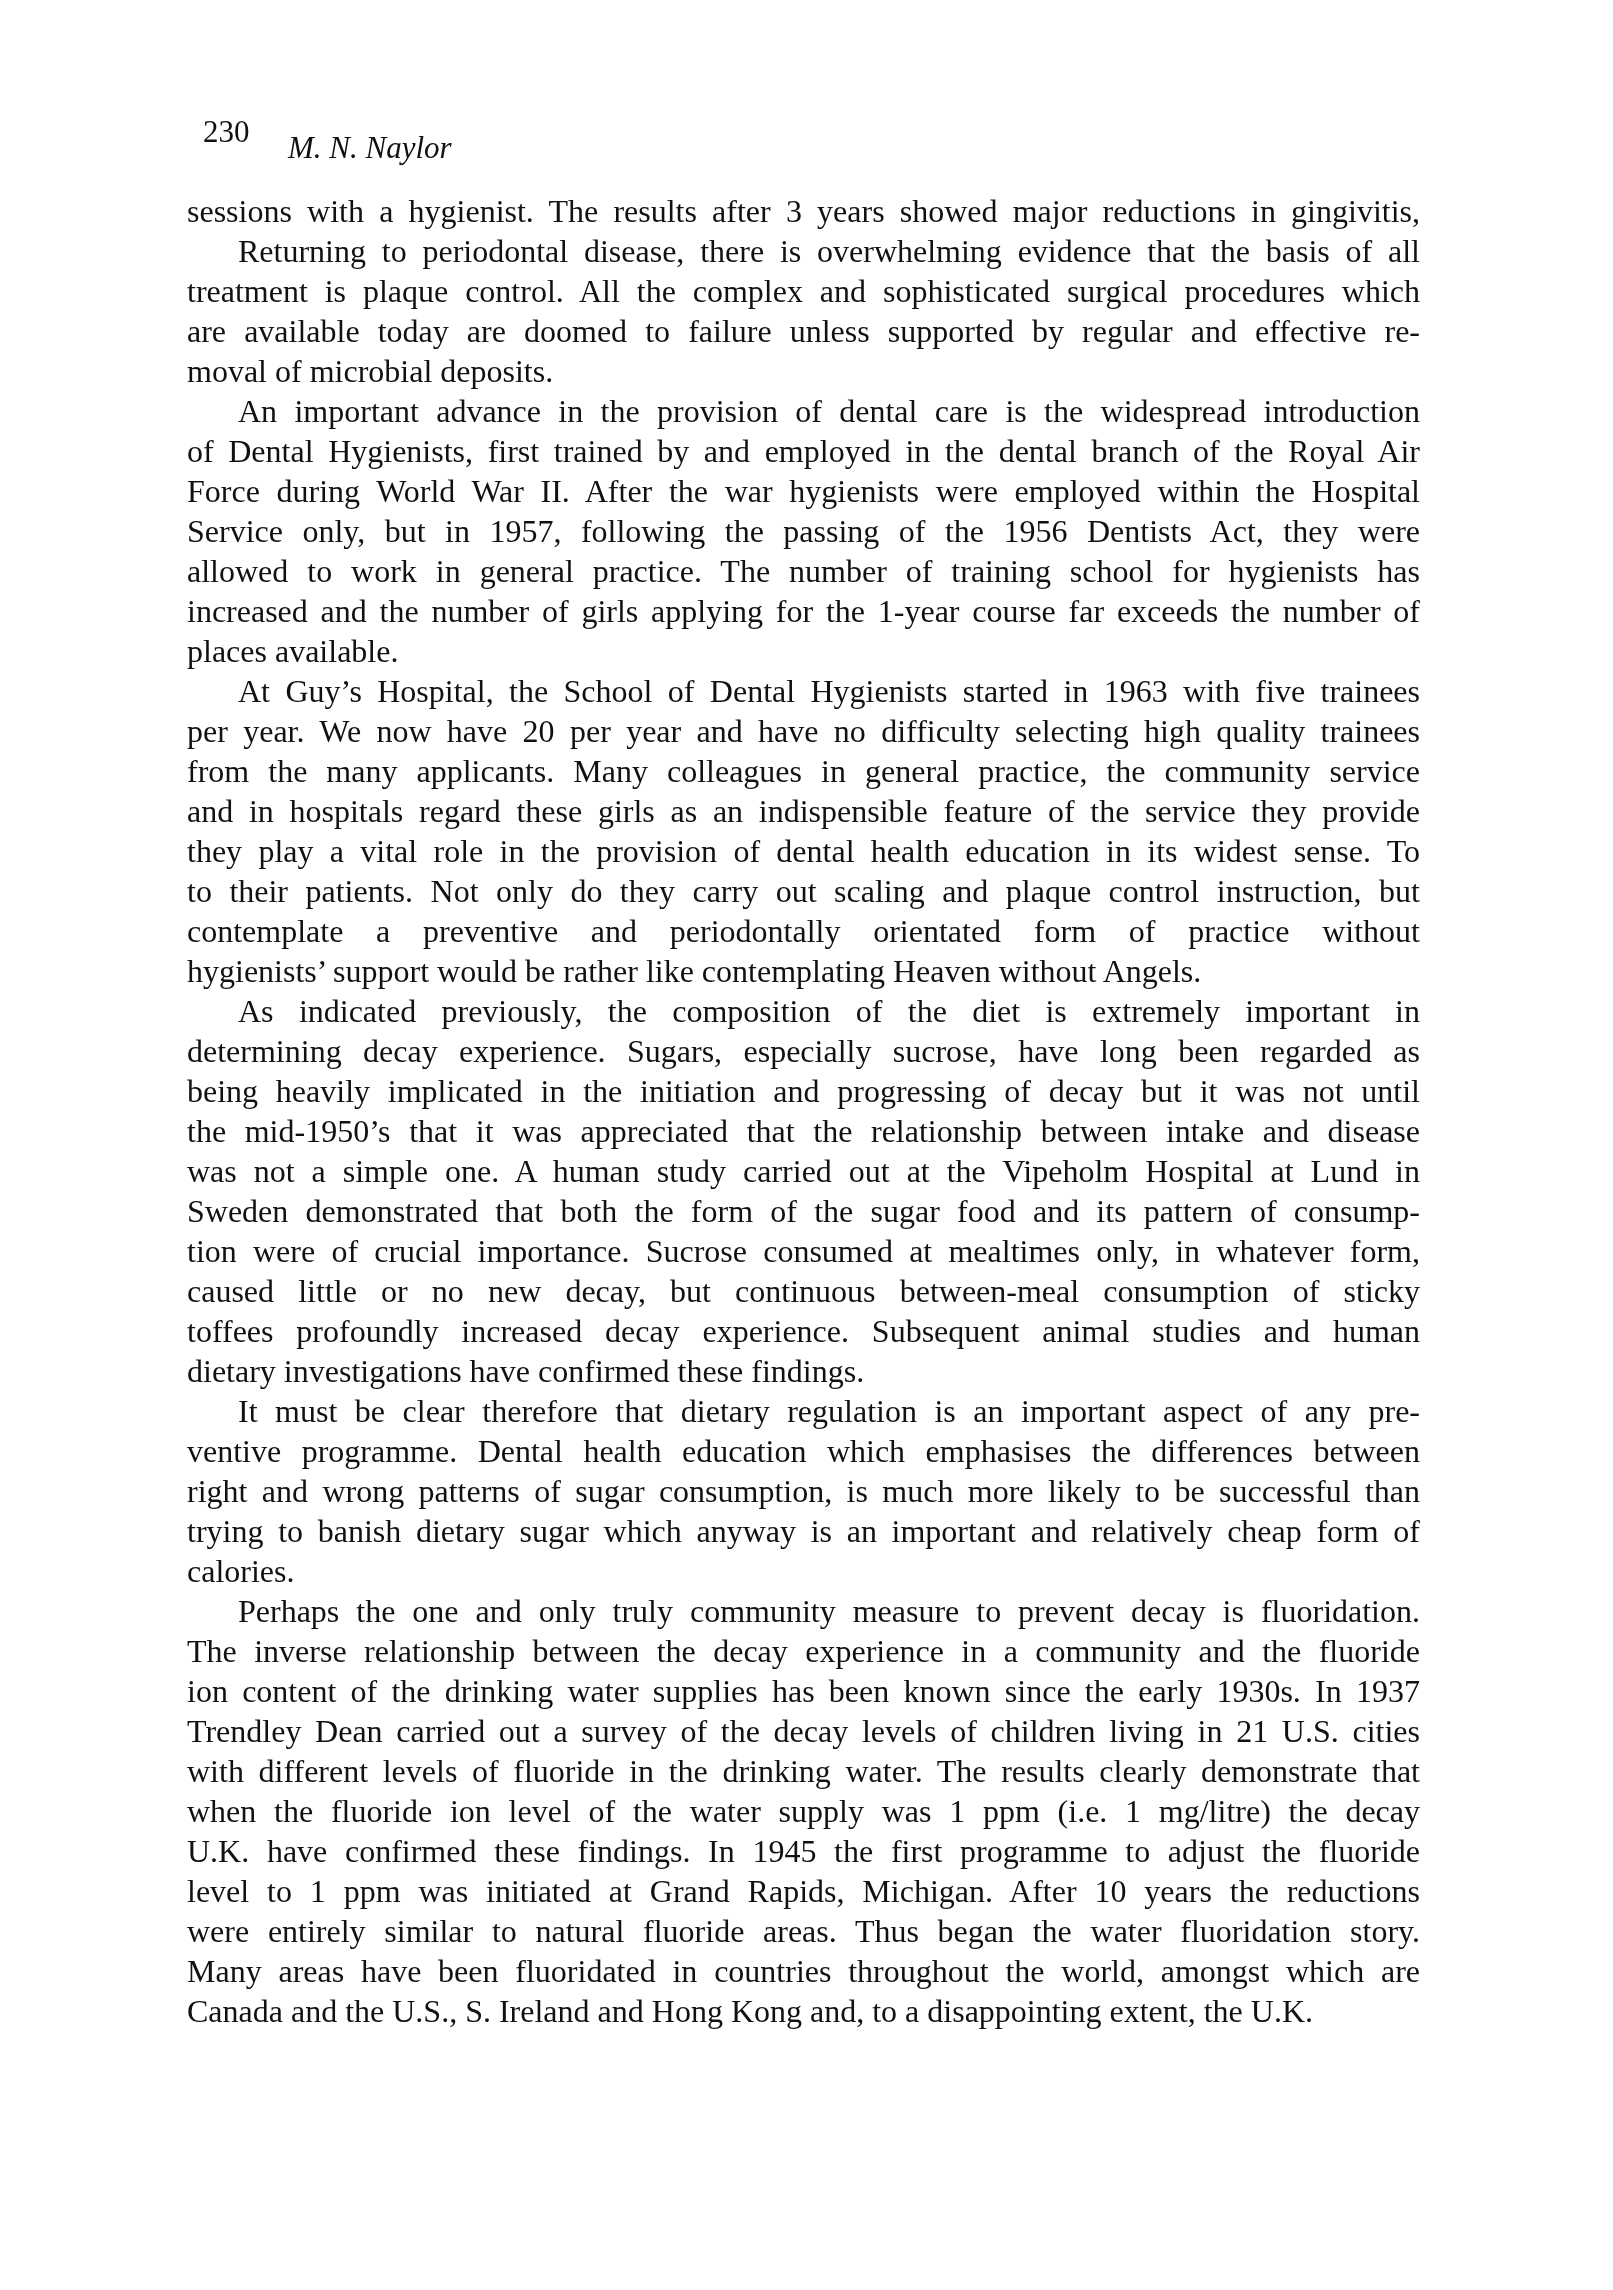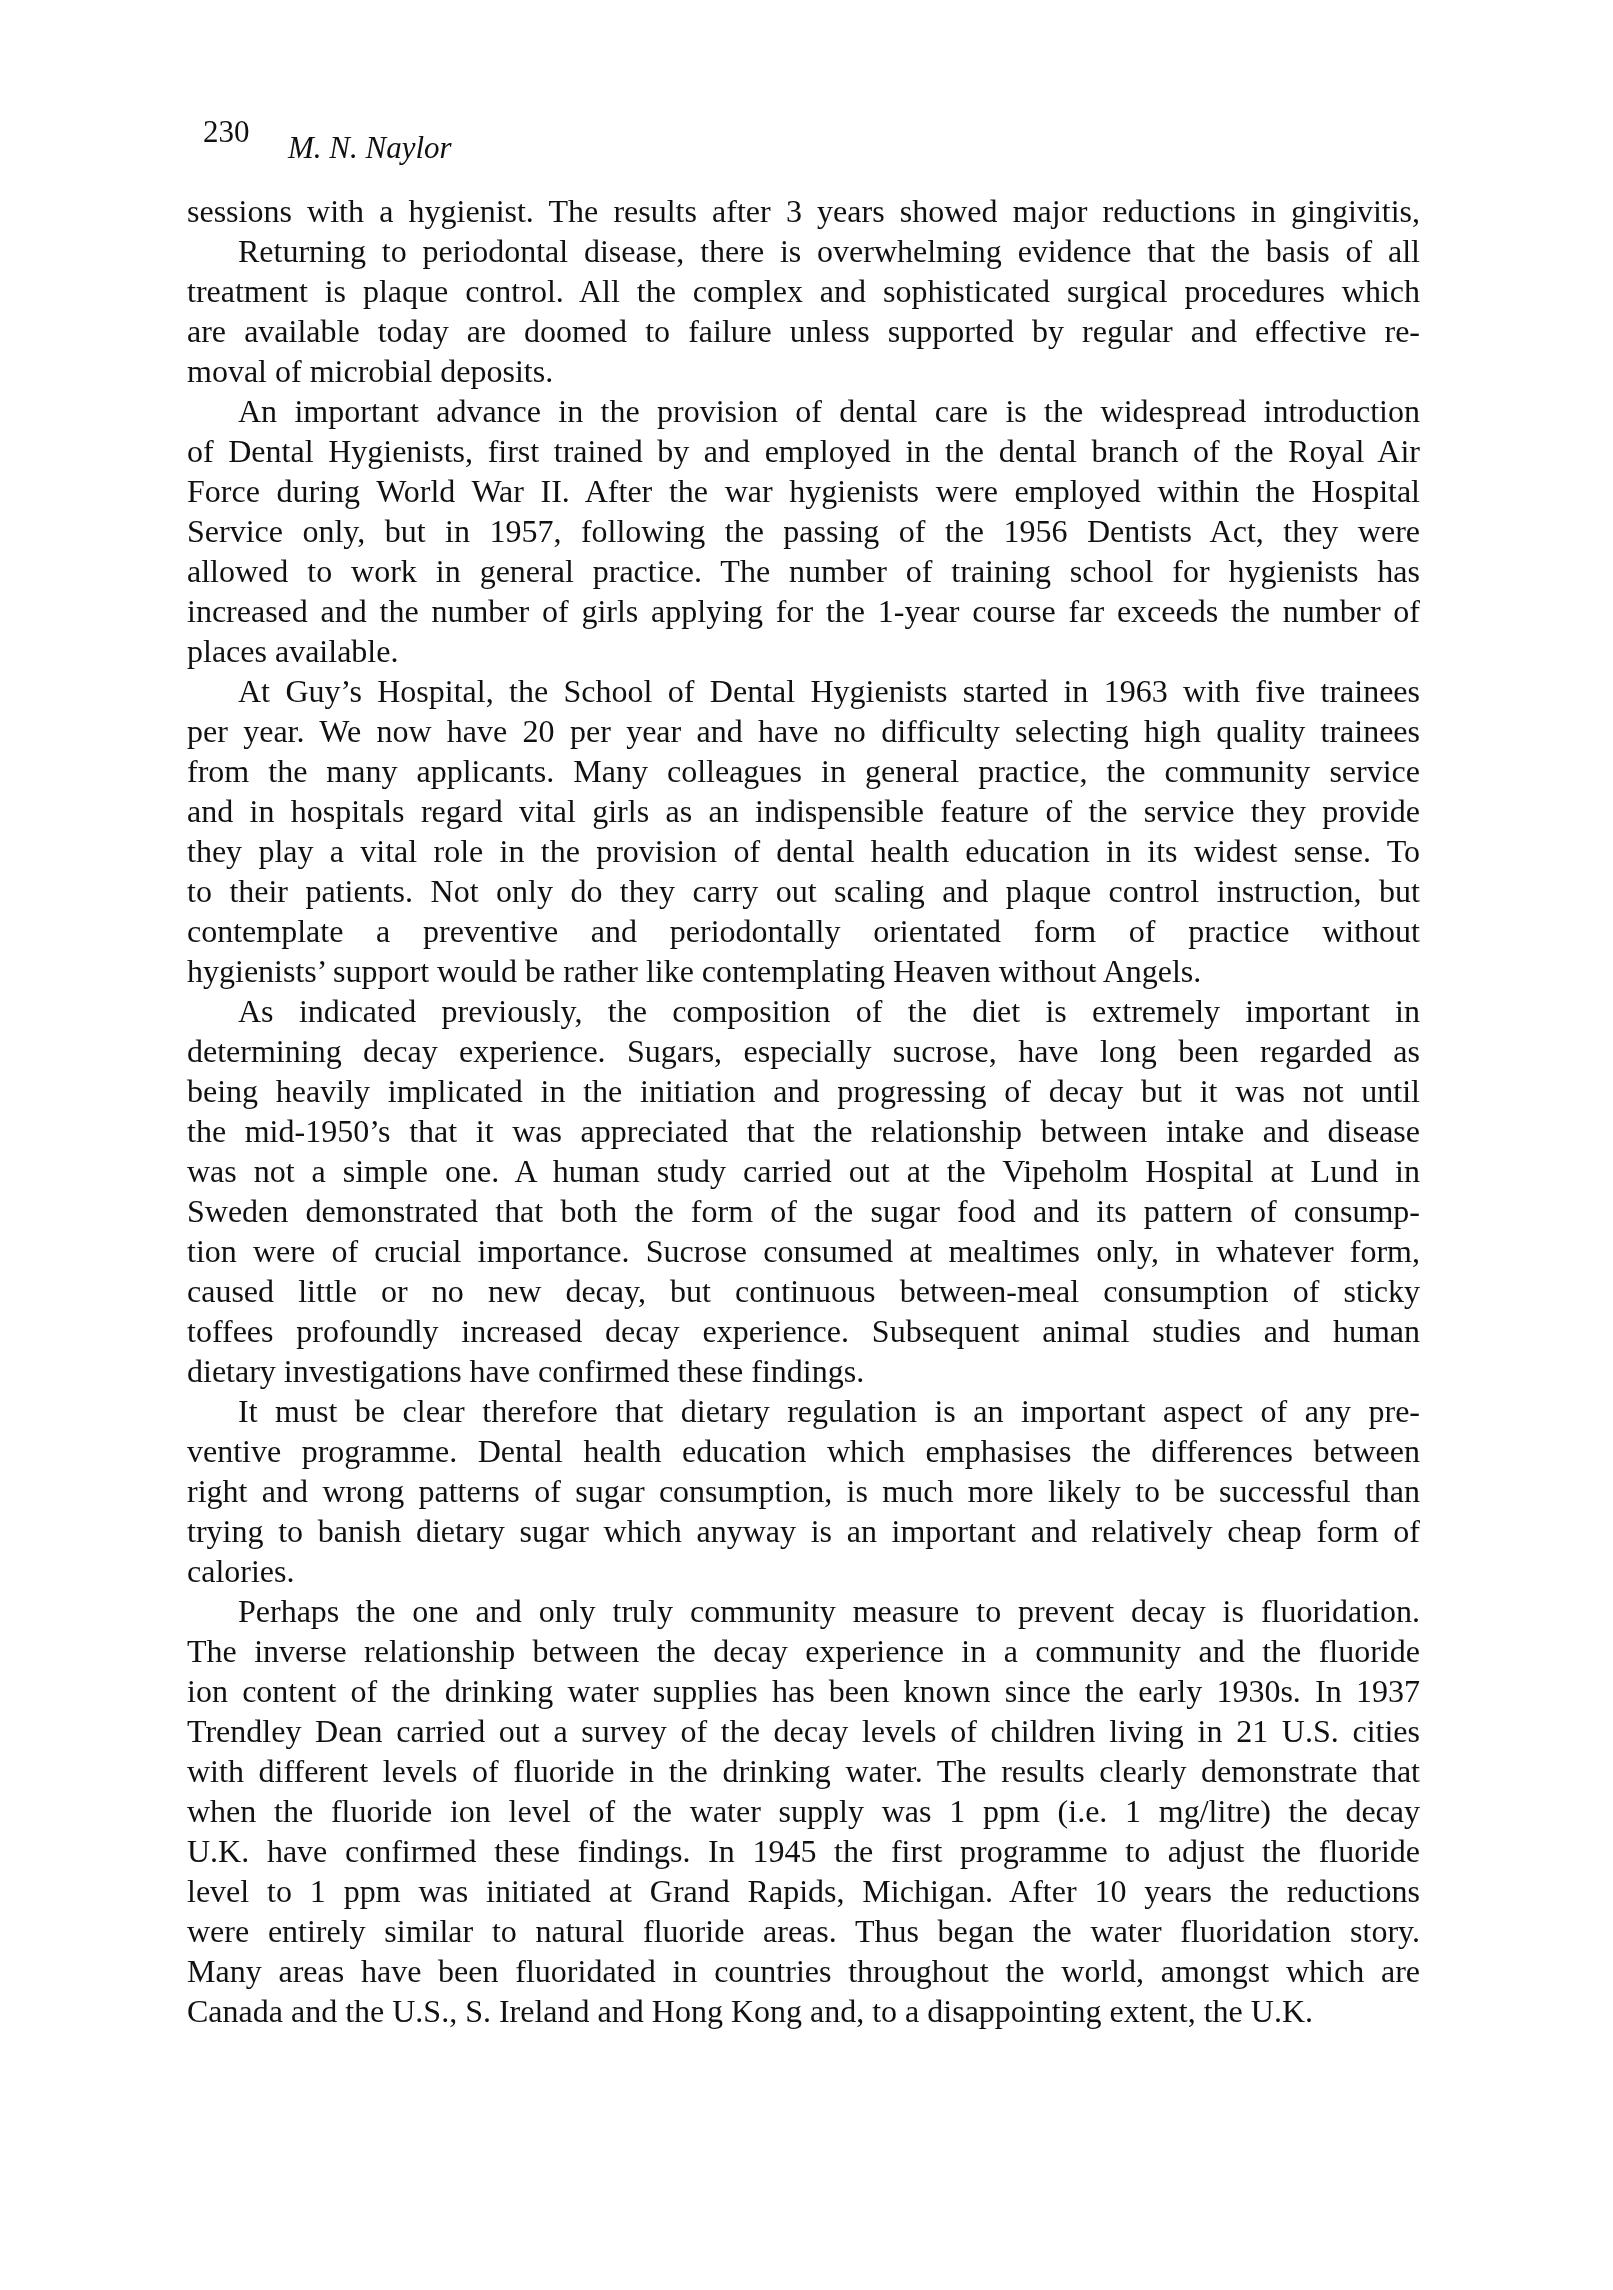--- a/index.html
+++ b/index.html
@@ -87,21 +87,21 @@
       <span class="line">Force during World War II. After the war hygienists were employed within the Hospital</span>
       <span class="line">Service only, but in 1957, following the passing of the 1956 Dentists Act, they were</span>
       <span class="line">allowed to work in general practice. The number of training school for hygienists has</span>
       <span class="line">increased and the number of girls applying for the 1-year course far exceeds the number of</span>
       <span class="line last">places available.</span>
     </div>
     <div class="para">
       <span class="line indent">At Guy’s Hospital, the School of Dental Hygienists started in 1963 with five trainees</span>
       <span class="line">per year. We now have 20 per year and have no difficulty selecting high quality trainees</span>
       <span class="line">from the many applicants. Many colleagues in general practice, the community service</span>
-      <span class="line">and in hospitals regard vital girls as an indispensible feature of the service they provide</span>
+      <span class="line">and in hospitals regard these girls as an indispensible feature of the service they provide</span>
       <span class="line">they play a vital role in the provision of dental health education in its widest sense. To</span>
       <span class="line">to their patients. Not only do they carry out scaling and plaque control instruction, but</span>
       <span class="line">contemplate a preventive and periodontally orientated form of practice without</span>
       <span class="line last">hygienists’ support would be rather like contemplating Heaven without Angels.</span>
     </div>
     <div class="para">
       <span class="line indent">As indicated previously, the composition of the diet is extremely important in</span>
       <span class="line">determining decay experience. Sugars, especially sucrose, have long been regarded as</span>
       <span class="line">being heavily implicated in the initiation and progressing of decay but it was not until</span>
       <span class="line">the mid-1950’s that it was appreciated that the relationship between intake and disease</span>

